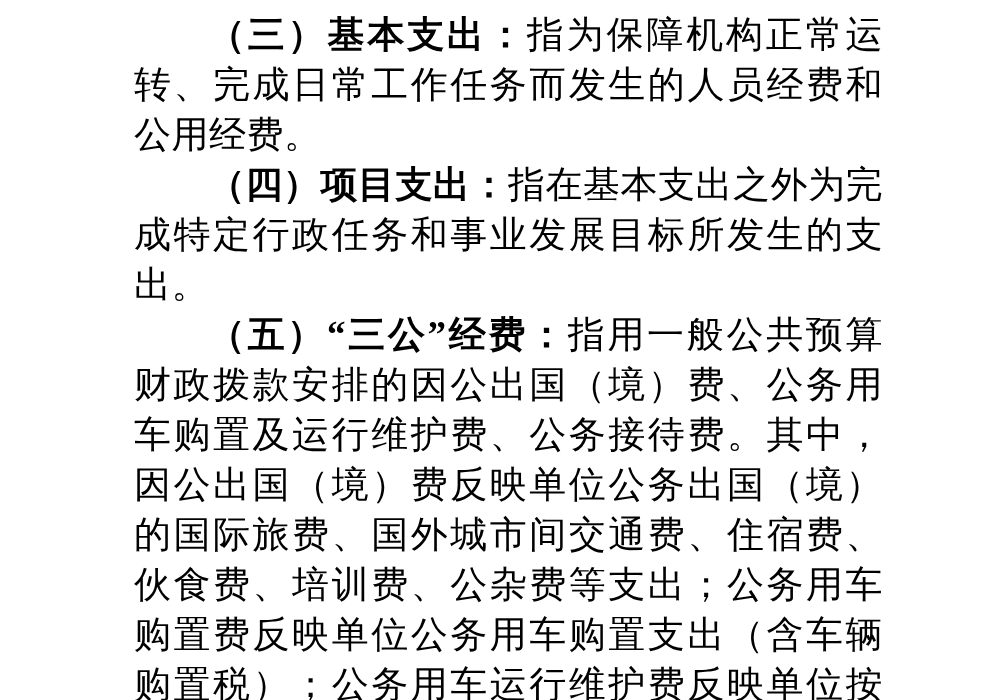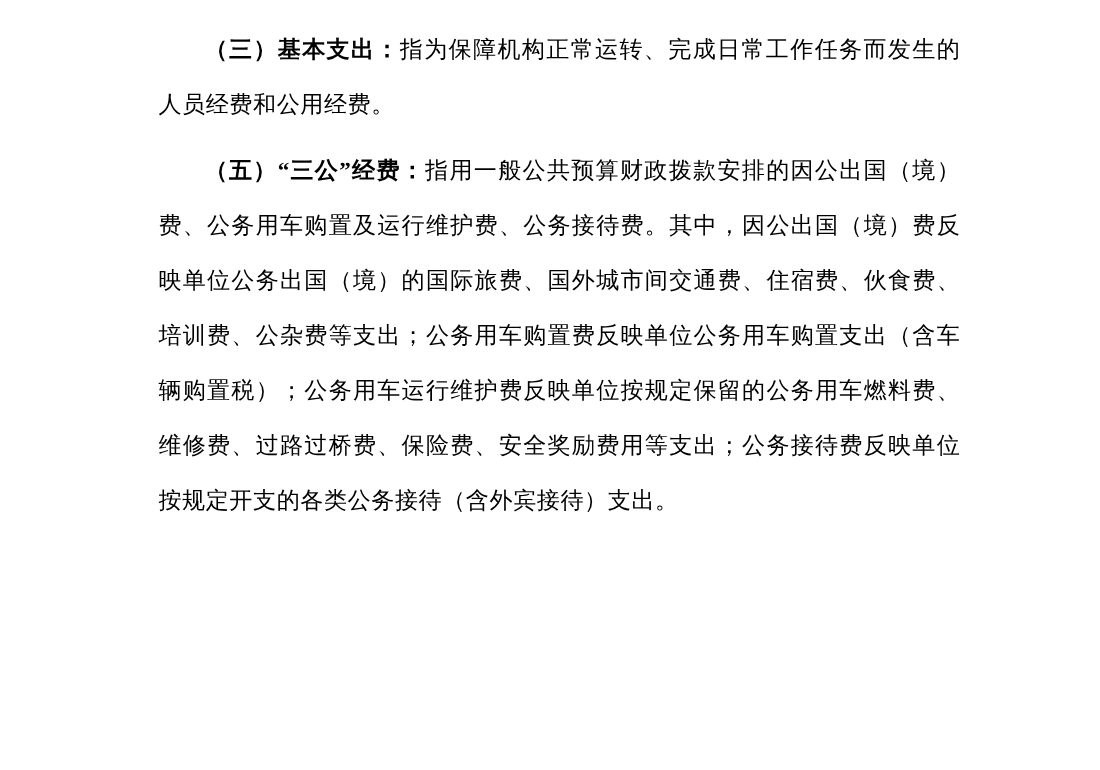--- a/index.html
+++ b/index.html
@@ -15,39 +15,42 @@
     font-family: "Liberation Serif", "DejaVu Serif", serif;
   }
   .page {
     box-sizing: border-box;
     width: 1000px;
     height: 700px;
     padding: 10px 117px 0 134px;
     background: #ffffff;
   }
   .para {
-    margin: 10px;
-    font-size: 21px;
+    margin: 0;
+    font-size: 37px;
     line-height: 50px;
     text-align: justify;
     text-justify: inter-character;
     text-indent: 2em;
     letter-spacing: 0.5px;
   }
   .para-label {
     font-weight: bold;
   }
 </style>
 </head>
 <body>
 
 <div class="page">
 
   <p class="para">
     <span class="para-label">（三）基本支出：</span><span>指为保障机构正常运转、完成日常工作任务而发生的人员经费和公用经费。</span>
   </p>
 
+  <p class="para">
+    <span class="para-label">（四）项目支出：</span><span>指在基本支出之外为完成特定行政任务和事业发展目标所发生的支出。</span>
+  </p>
 
   <p class="para">
     <span class="para-label">（五）“三公”经费：</span><span>指用一般公共预算财政拨款安排的因公出国（境）费、公务用车购置及运行维护费、公务接待费。其中，因公出国（境）费反映单位公务出国（境）的国际旅费、国外城市间交通费、住宿费、伙食费、培训费、公杂费等支出；公务用车购置费反映单位公务用车购置支出（含车辆购置税）；公务用车运行维护费反映单位按规定保留的公务用车燃料费、维修费、过路过桥费、保险费、安全奖励费用等支出；公务接待费反映单位按规定开支的各类公务接待（含外宾接待）支出。</span>
   </p>
 
 </div>
 
 </body></html>

